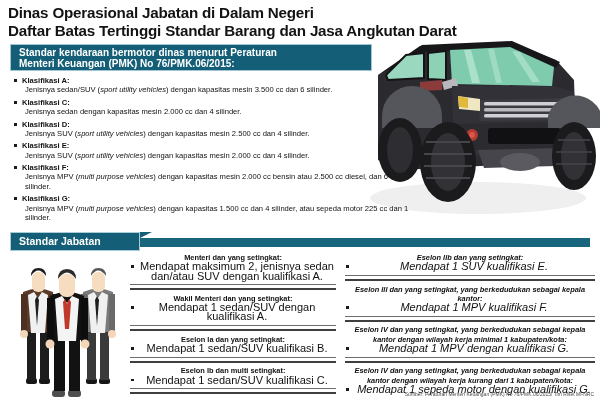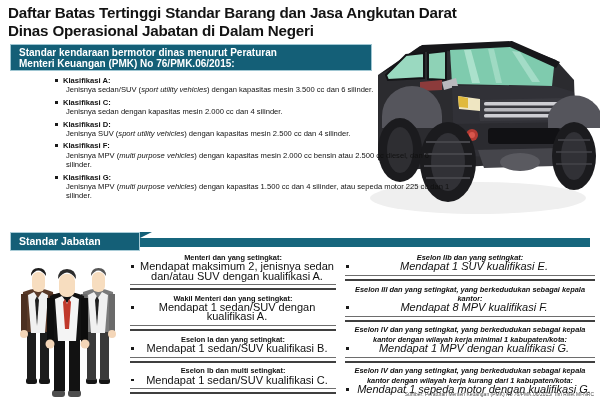--- a/index.html
+++ b/index.html
@@ -63,21 +63,20 @@
     white-space: nowrap;
   }
 
   
   .klas-list {
     position: absolute;
     left: 14px;
     top: 76px;
     width: 400px;
     z-index: 5;
-    margin-left: 41px;
   }
   .klas-item {
     margin-bottom: 3.2px;
   }
   .klas-head {
     font-size: 7.6px;
     font-weight: bold;
     color: #111111;
     line-height: 9.2px;
     padding-left: 8px;
@@ -210,22 +209,22 @@
     height: 148px;
     z-index: 5;
   }
 </style>
 </head>
 <body>
 
 <div class="page">
 
   <div class="title-block">
+    <div class="title-line">Dinas Operasional Jabatan di Dalam Negeri</div>
     <div class="title-line">Daftar Batas Tertinggi Standar Barang dan Jasa Angkutan Darat</div>
-    <div class="title-line">Dinas Operasional Jabatan di Dalam Negeri</div>
   </div>
 
   <div class="suv">
     <svg viewBox="0 0 240 215" width="240" height="215" xmlns="http://www.w3.org/2000/svg">
 
       <ellipse cx="118" cy="178" rx="108" ry="16" fill="#efefef"></ellipse>
 
       <path d="M18 55 L60 26 L150 22 L196 40 L214 60 L216 120 L200 142 L40 150 L18 140 Z" fill="#2b2b2f"></path>
 
       <path d="M20 54 L62 25 L152 21 L200 42 L196 48 L150 29 L64 32 Z" fill="#17171a"></path>
@@ -308,20 +307,24 @@
       <div class="klas-head">Klasifikasi A:</div>
       <div class="klas-body"><span>Jenisnya sedan/SUV (</span><i>sport utility vehicles</i><span>) dengan kapasitas mesin 3.500 cc dan 6 silinder.</span></div>
     </div>
     <div class="klas-item">
       <div class="klas-head">Klasifikasi C:</div>
       <div class="klas-body"><span>Jenisnya sedan dengan kapasitas mesin 2.000 cc dan 4 silinder.</span><i></i><span></span></div>
     </div>
     <div class="klas-item">
       <div class="klas-head">Klasifikasi D:</div>
       <div class="klas-body"><span>Jenisnya SUV (</span><i>sport utility vehicles</i><span>) dengan kapasitas mesin 2.500 cc dan 4 silinder.</span></div>
+    </div>
+    <div class="klas-item">
+      <div class="klas-head">Klasifikasi E:</div>
+      <div class="klas-body"><span>Jenisnya SUV (</span><i>sport utility vehicles</i><span>) dengan kapasitas mesin 2.000 cc dan 4 silinder.</span></div>
     </div>
     <div class="klas-item">
       <div class="klas-head">Klasifikasi F:</div>
       <div class="klas-body"><span>Jenisnya MPV (</span><i>multi purpose vehicles</i><span>) dengan kapasitas mesin 2.000 cc bensin atau 2.500 cc diesel, dan 6 silinder.</span></div>
     </div>
     <div class="klas-item">
       <div class="klas-head">Klasifikasi G:</div>
       <div class="klas-body"><span>Jenisnya MPV (</span><i>multi purpose vehicles</i><span>) dengan kapasitas 1.500 cc dan 4 silinder, atau sepeda motor 225 cc dan 1 silinder.</span></div>
     </div>
   </div>
@@ -413,21 +416,21 @@
   </div>
 
   <div class="col col-right">
     <div class="jab-block">
       <div class="jab-head">Eselon IIb dan yang setingkat:</div>
       <div class="jab-item">Mendapat 1 SUV kualifikasi E.</div>
     </div>
     <div class="divider"></div>
     <div class="jab-block">
       <div class="jab-head">Eselon III dan yang setingkat, yang berkedudukan sebagai kepala kantor:</div>
-      <div class="jab-item">Mendapat 8 MPV kualifikasi F.</div>
+      <div class="jab-item">Mendapat 1 MPV kualifikasi F.</div>
     </div>
     <div class="divider"></div>
     <div class="jab-block">
       <div class="jab-head">Eselon IV dan yang setingkat, yang berkedudukan sebagai kepala kantor dengan wilayah kerja minimal 1 kabupaten/kota:</div>
       <div class="jab-item">Mendapat 1 MPV dengan kualifikasi G.</div>
     </div>
     <div class="divider"></div>
     <div class="jab-block">
       <div class="jab-head">Eselon IV dan yang setingkat, yang berkedudukan sebagai kepala kantor dengan wilayah kerja kurang dari 1 kabupaten/kota:</div>
       <div class="jab-item">Mendapat 1 sepeda motor dengan kualifikasi G.</div>

